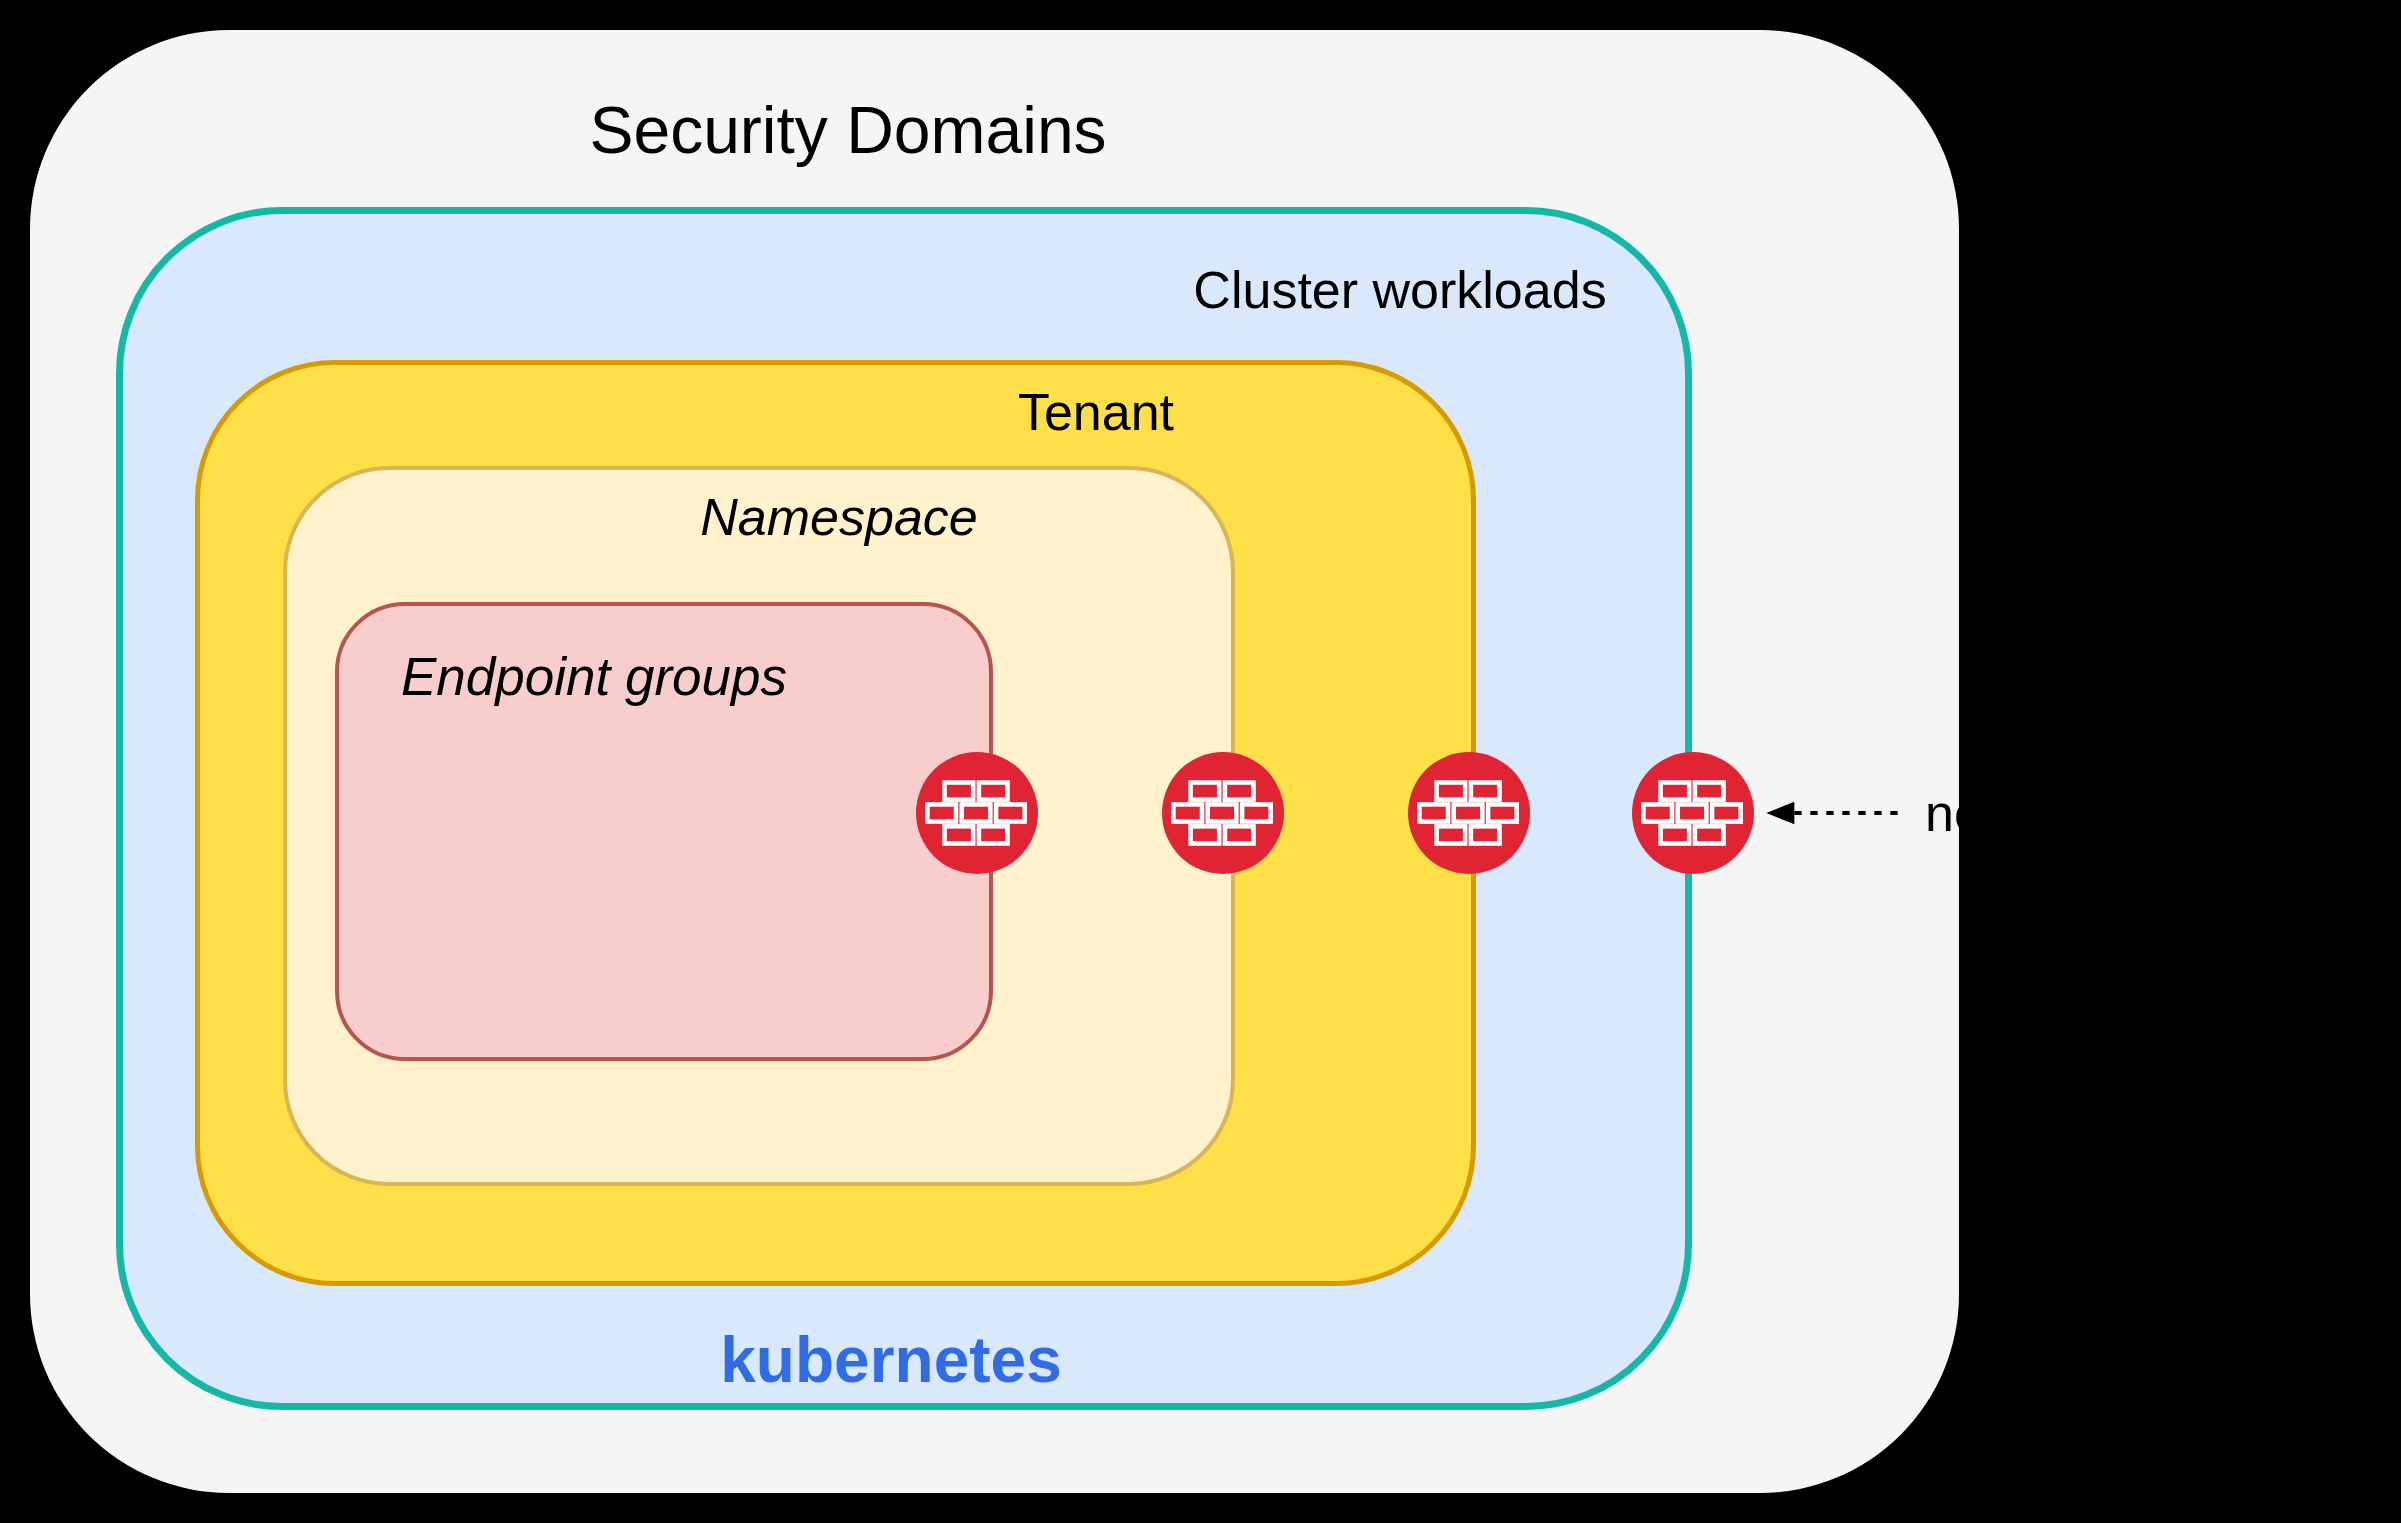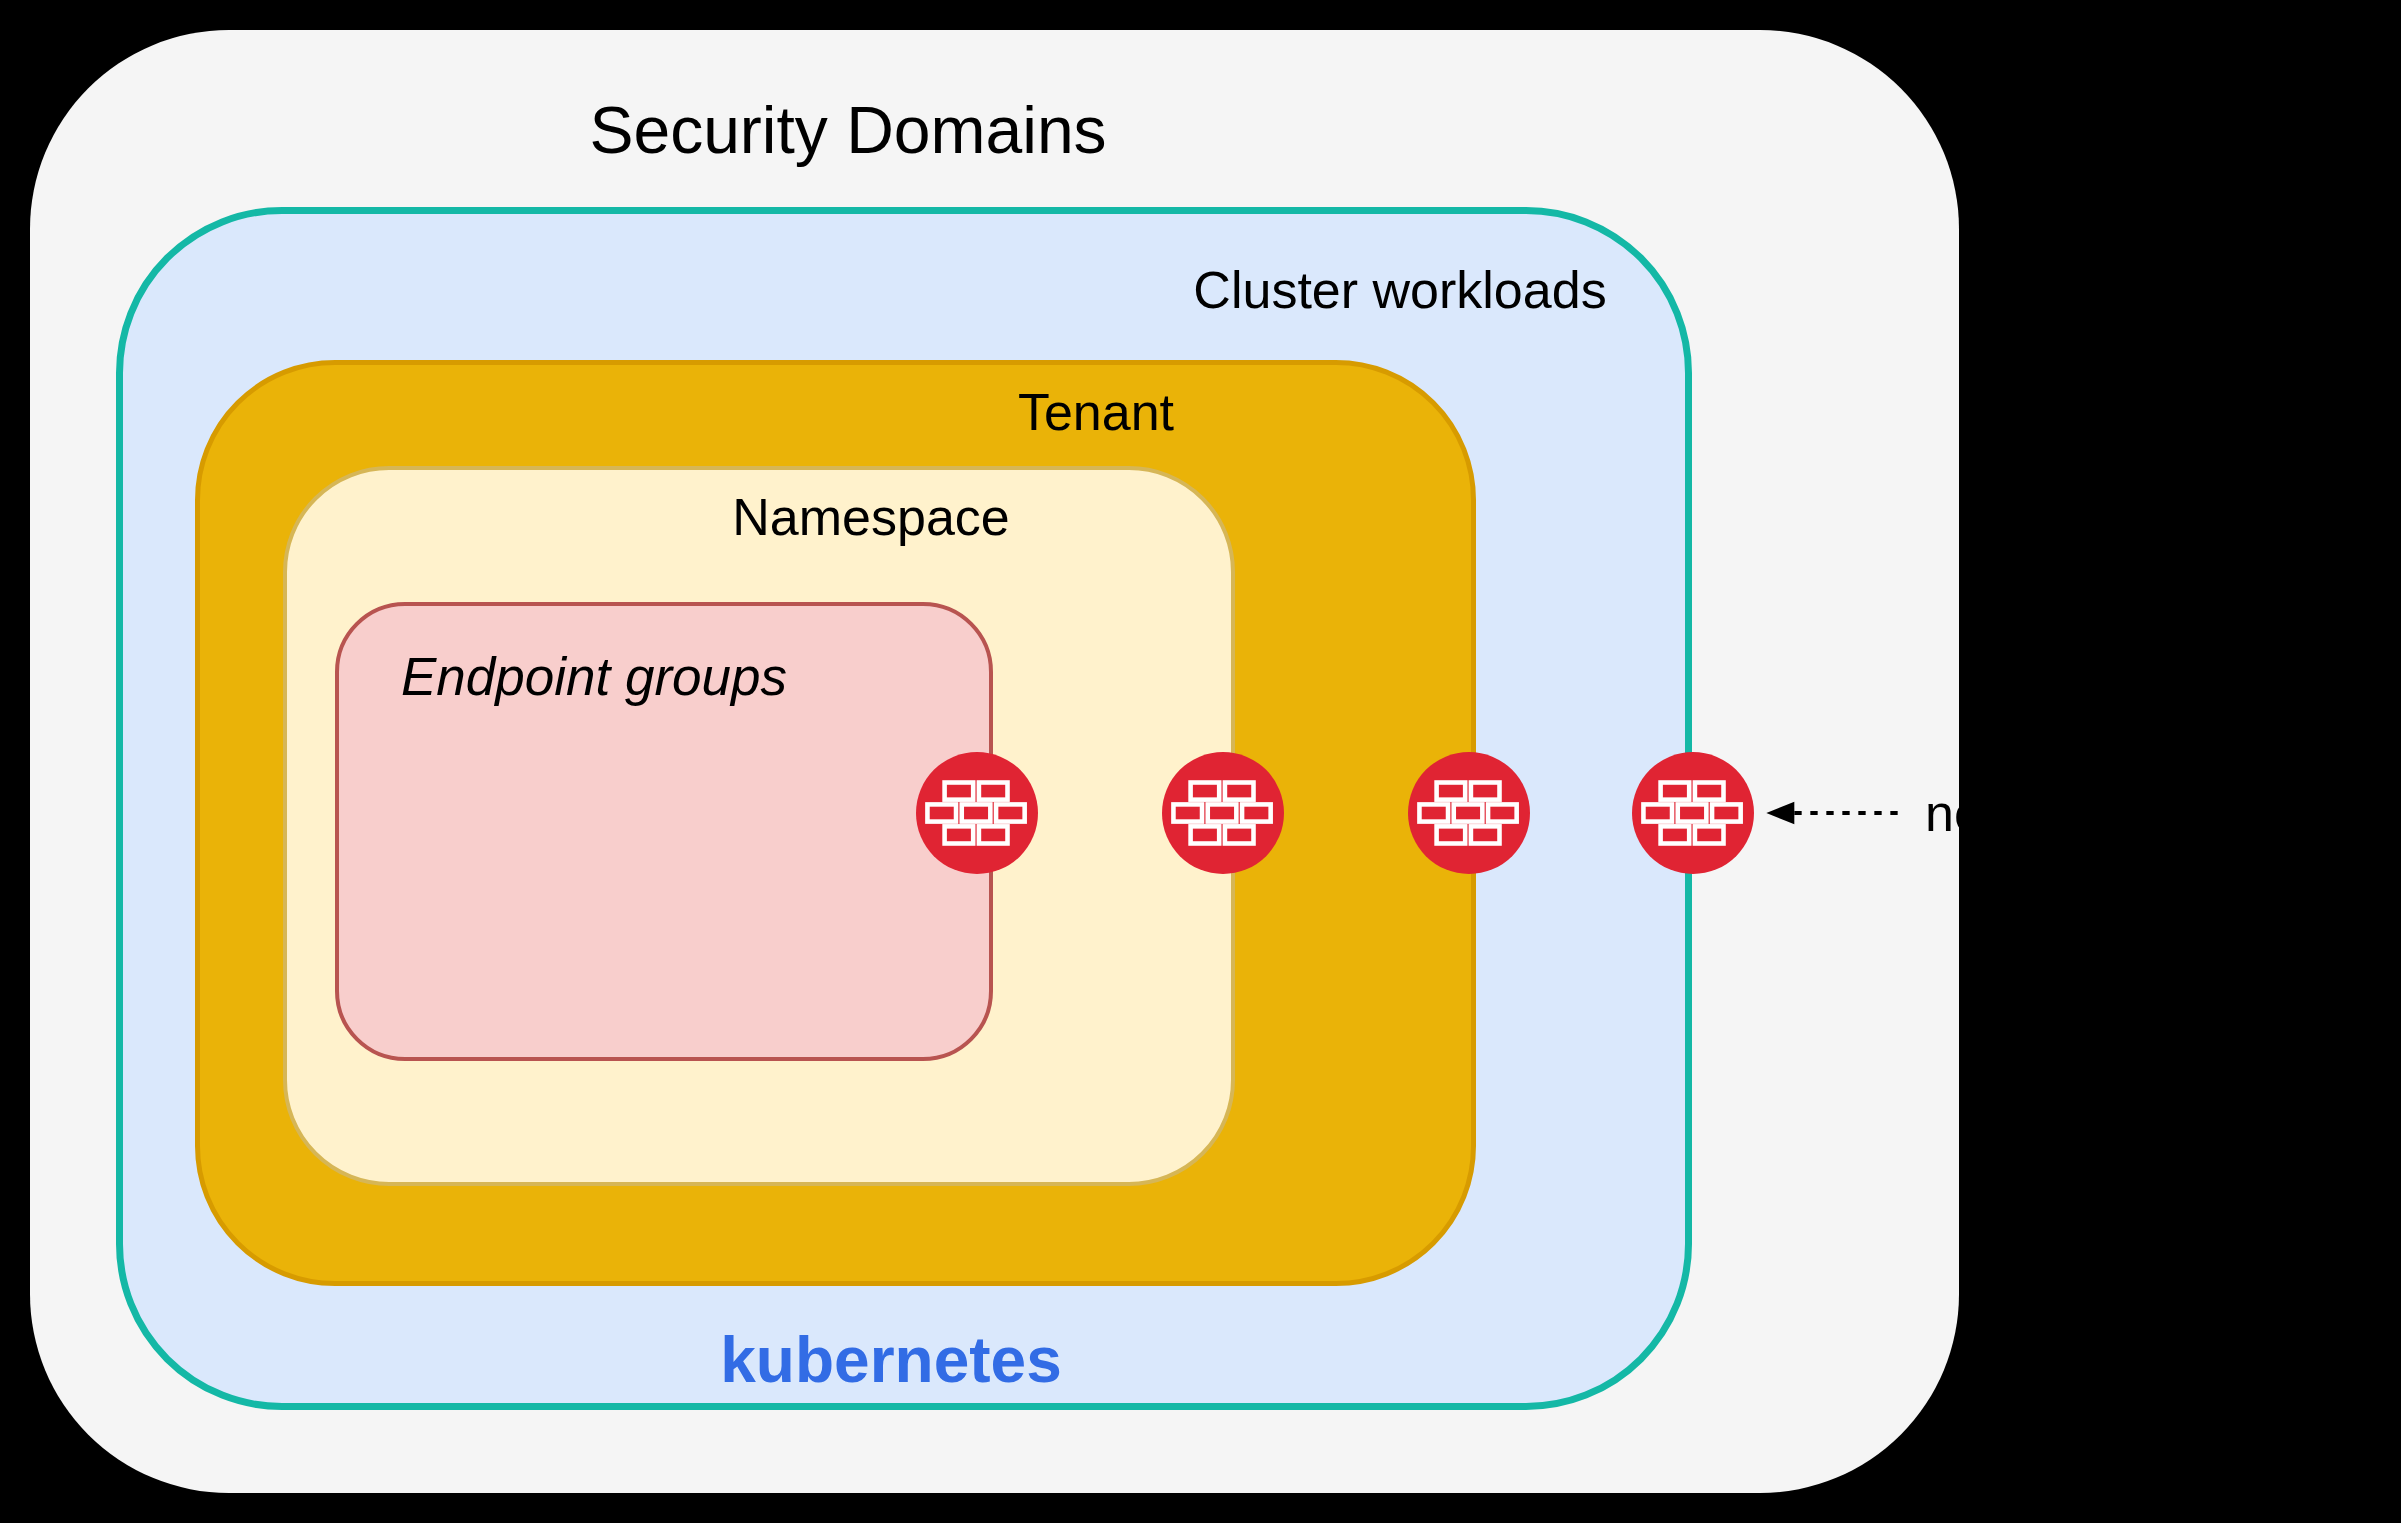--- a/index.html
+++ b/index.html
@@ -14,21 +14,21 @@
   .outer-domain{
     left:30px;top:30px;width:1929px;height:1463px;
     background:#f5f5f5;border-radius:199px;
   }
   .cluster-box{
     left:86px;top:177px;width:1576px;height:1203px;
     background:#dae8fc;border:7px solid #14b8a6;border-radius:166px;
   }
   .tenant-box{
     left:72px;top:146px;width:1281px;height:926px;
-    background:#eab308;border:5.3px solid #d79b00;border-radius:140px;
+    background:#fde047;border:5.3px solid #d79b00;border-radius:140px;
   }
   .namespace-box{
     left:83px;top:101px;width:952px;height:720px;
     background:#fff2cc;border:4.7px solid #d6b656;border-radius:106px;
   }
   .endpoint-box{
     left:48px;top:132px;width:658px;height:459px;
     background:#f8cecc;border:4.7px solid #b85450;border-radius:70px;font-style:italic;
   }
   .lbl{
@@ -36,21 +36,21 @@
     transform:translate(-50%,-50%);
     font-size:52px;line-height:1;
   }
   .diagram-title{
     position:absolute;color:#000;white-space:nowrap;
     left:818px;top:100px;transform:translate(-50%,-50%);
     font-size:66px;line-height:1;
   }
   .cluster-label{left:1277px;top:76px;}
   .tenant-label{left:896px;top:47px;}
-  .namespace-label{left:584px;top:47px;}
+  .namespace-label{left:552px;top:47px;font-style:italic;}
   .endpoint-label{
     position:absolute;color:#000;white-space:nowrap;
     left:62px;top:70px;transform:translateY(-50%);
     font-size:53px;line-height:1;
   }
   .kubernetes-label{
     position:absolute;white-space:nowrap;
     left:768px;top:1146px;transform:translate(-50%,-50%);
     font-size:64px;font-weight:bold;color:#326ce5;line-height:1;
   }

